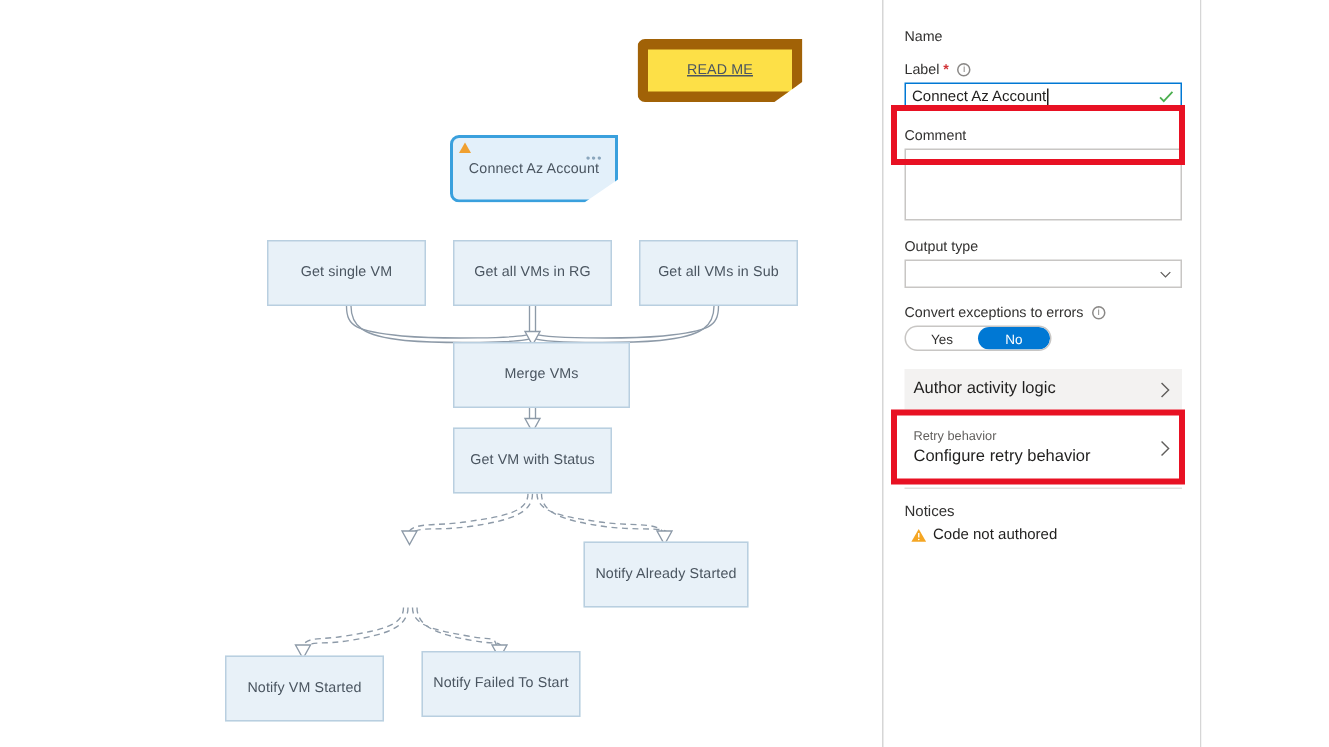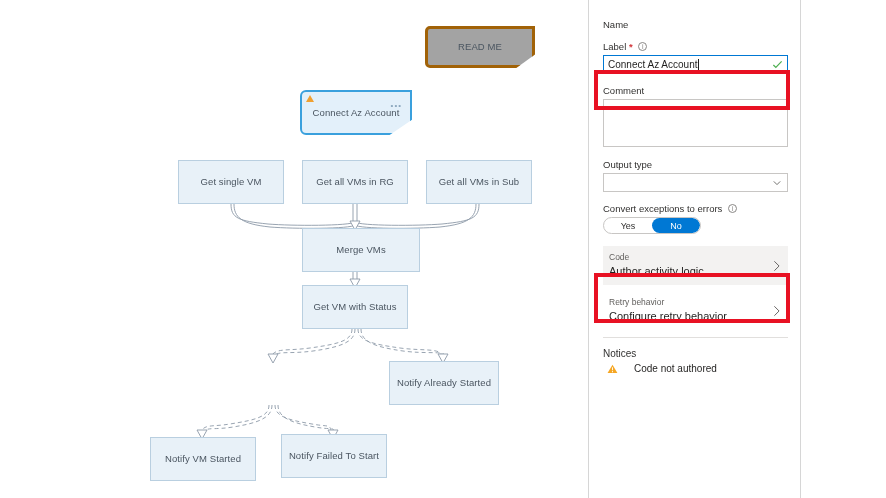--- a/index.html
+++ b/index.html
@@ -38,24 +38,25 @@
     align-items: center;
     justify-content: center;
     font-size: 9.5px;
     color: #4a5560;
     letter-spacing: .1px;
     text-align: center;
     line-height: 1.2;
     padding: 2px 4px;
   }
   .node.readme {
-    background: #a3a3a3;
-    border: 3px solid #a16207;
+    background: #fde047;
+    border: 7px solid #a16207;
     border-radius: 5px 0 0 5px;
     clip-path: polygon(0 0, 100% 0, 100% 68%, 83% 100%, 0 100%);
+    text-decoration: underline;
   }
   .node.selected {
     background: #e3f0fa;
     border: 2px solid #3aa0dd;
     border-radius: 6px 0 0 6px;
     clip-path: polygon(0 0, 100% 0, 100% 66%, 80% 100%, 0 100%);
     box-shadow: 0 0 0 0 rgba(0,0,0,0);
   }
   .warn-tri {
     position: absolute;
@@ -210,21 +211,21 @@
     width: 9px; height: 12px;
   }
   .hr {
     width: 185px; height: 1px;
     background: #e1dfdd;
     margin: 7px 0 9px 0;
   }
   .notice-row {
     display: flex;
     align-items: center;
-    gap: 16px;
+    gap: 4px;
     font-size: 10px;
     color: #201f1e;
     line-height: 14px;
   }
   .warn-ico {
     width: 11px; height: 10px;
     flex: 0 0 auto;
   }
 </style>
 </head>
@@ -357,21 +358,20 @@
           <span>Convert exceptions to errors</span>
           <span class="info-ico">i</span>
         </div>
         <div class="toggle">
           <div class="opt">Yes</div>
           <div class="opt on">No</div>
         </div>
       </div>
 
       <div class="linkrow shaded" style="margin-bottom:2px;">
-        <div class="sub">Code</div>
         <div class="main">Author activity logic</div>
         <svg class="chev-right" viewBox="0 0 10 14">
           <path d="M2.5,1.5 L8,7 L2.5,12.5" fill="none" stroke="#605e5c" stroke-width="1.1"></path>
         </svg>
       </div>
 
       <div class="linkrow" style="margin-top:6px;">
         <div class="sub">Retry behavior</div>
         <div class="main">Configure retry behavior</div>
         <svg class="chev-right" viewBox="0 0 10 14">

